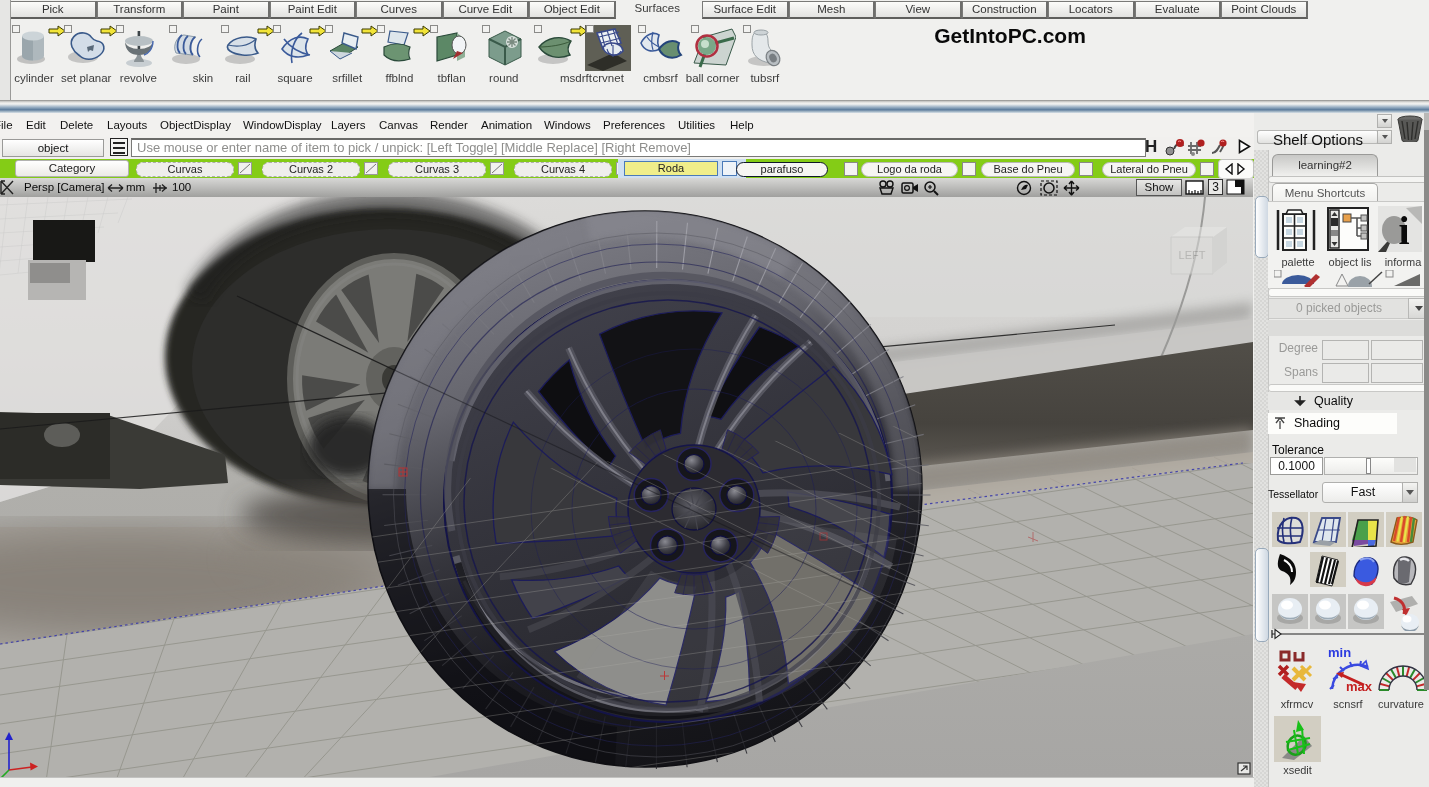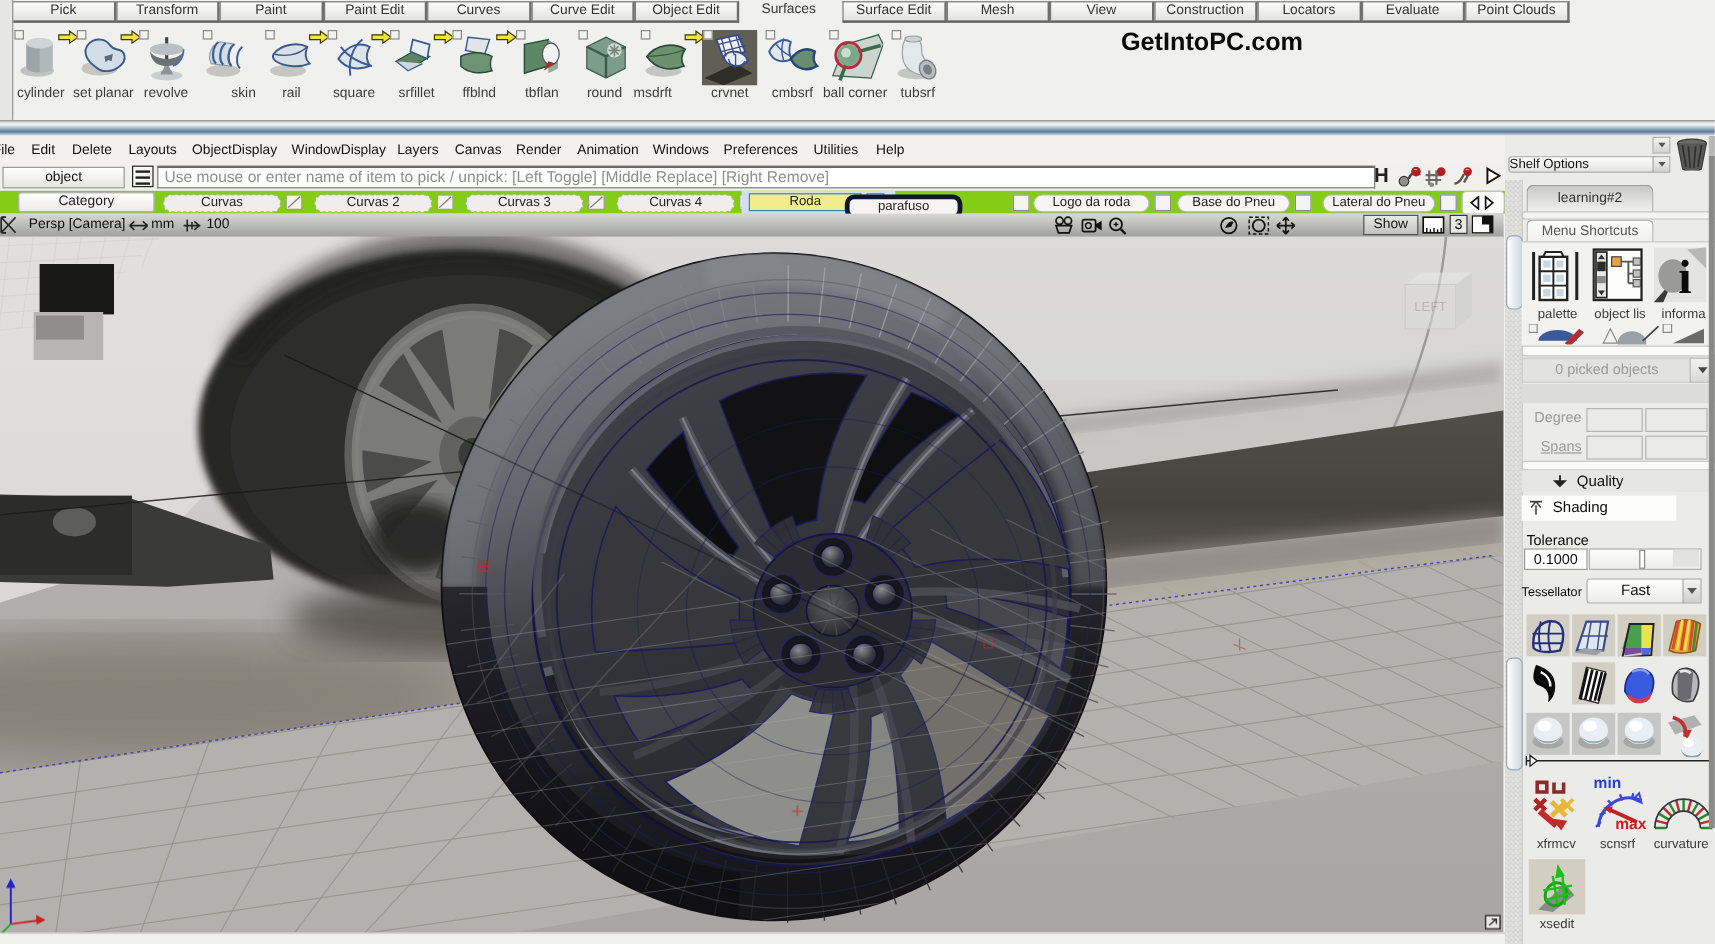--- a/index.html
+++ b/index.html
@@ -128,21 +128,21 @@
       <path d="M31 12 v10 M26 17 h10 M27.5 13.5 l7 7 M27.5 20.5 l7-7" stroke="#7a8a80" stroke-width="1.4"></path>
     </svg>
 <div class="abs" style="left:481.8px;top:25px;width:6px;height:6px;border:1px solid #8a8a88;background:#f2f2f0;"></div>
 <div class="ilabel" style="left:473.8px;">round</div>
 <svg class="abs" style="left:533px;top:25px;" width="46" height="46" viewBox="0 0 46 46">
       <ellipse cx="20" cy="34" rx="15" ry="5" fill="#9a9a9a" opacity=".5"></ellipse>
       <path d="M6 22 c8-10 22-12 32-6 c-4 6-4 10-1 14 c-12 5-24 2-31-8z" fill="#6c9070" stroke="#2a4a3a" stroke-width="1.4"></path>
       <path d="M6 22 c10 0 24-2 32-6" fill="none" stroke="#3a5a3a" stroke-width="1"></path>
     </svg>
 <div class="abs" style="left:534px;top:25px;width:6px;height:6px;border:1px solid #8a8a88;background:#f2f2f0;"></div>
-<div class="ilabel" style="left:514px;">msdrft</div>
+<div class="ilabel" style="left:546px;">msdrft</div>
 <svg class="abs" style="left:570px;top:25px;" width="18" height="12" viewBox="0 0 18 12">
       <path d="M1 4 h9 v-3 l7 5 -7 5 v-3 h-9z" fill="#f2e438" stroke="#3a3a00" stroke-width="1"></path>
     </svg>
 <svg class="abs" style="left:585.2px;top:25px;" width="46" height="46" viewBox="0 0 46 46">
       <rect x="-4" y="-4" width="54" height="54" fill="#5f5f55"></rect>
       <path d="M2 40 l16 6 24-10 -14-8z" fill="#2e2e28"></path>
       <path d="M12 8 l18-4 6 14 -18 6z" fill="#eef2f4" stroke="#3a4a8a" stroke-width="1.6"></path>
       <path d="M18 22 a11 9 0 0 1 20 4 a11 9 0 0 1-20-4z" fill="#e6ecf0" stroke="#3a4a8a" stroke-width="1.6"></path>
       <path d="M16 6 l4 16 M22 5 l5 16 M28 4 l5 16 M14 12 l20-5 M16 18 l20-5" stroke="#3a4a8a" stroke-width="1.1" fill="none"></path>
       <path d="M22 24 c2 8 10 8 14 2 M28 20 v12" stroke="#3a4a8a" stroke-width="1.1" fill="none"></path>
@@ -239,21 +239,21 @@
         <path d="M2 11 L12 2" stroke="#777" stroke-width="1"></path>
       </svg>
 <div class="chip" style="left:514px;width:96px;">Curvas 4</div>
 <svg class="abs" style="left:616px;top:3px;" width="14" height="13" viewBox="0 0 14 13">
         <rect x="0.5" y="0.5" width="13" height="12" fill="#f2f1ef" stroke="#9a9a98"></rect>
         <path d="M2 11 L12 2" stroke="#777" stroke-width="1"></path>
       </svg>
 <div class="abs" style="left:618px;top:0;width:128px;height:19px;background:#cfe0f2;"></div>
 <div class="abs" style="left:624px;top:2px;width:92px;height:13px;border:1px solid #4a7ab8;background:#f0ee8a;font-size:11px;color:#222;text-align:center;line-height:13px;">Roda</div>
 <div class="abs" style="left:722px;top:2px;width:13px;height:13px;border:1px solid #4a7ab8;background:#eef3f8;"></div>
-<div class="chip" style="left:704px;width:90px;border:4px solid #0f172a;border-radius:8px;background:#f6f5f3;">parafuso</div>
+<div class="chip" style="left:736px;width:90px;border:1px solid #0f172a;border-radius:8px;background:#f6f5f3;">parafuso</div>
 <div class="sqbox" style="left:844px;"></div>
 <div class="chip" style="left:861px;width:95px;border:1px solid #b8b8b6;border-radius:8px;background:#f6f5f3;">Logo da roda</div>
 <div class="sqbox" style="left:962px;"></div>
 <div class="chip" style="left:981px;width:92px;border:1px solid #b8b8b6;border-radius:8px;background:#f6f5f3;">Base do Pneu</div>
 <div class="sqbox" style="left:1079px;"></div>
 <div class="chip" style="left:1102px;width:92px;border:1px solid #b8b8b6;border-radius:8px;background:#f6f5f3;">Lateral do Pneu</div>
 <div class="sqbox" style="left:1200px;"></div>
 <div class="abs" style="left:1218px;top:0px;width:34px;height:18px;border:1px solid #c0c0be;border-radius:4px;background:#fbfbf9;text-align:center;"><svg width="24" height="12" viewBox="0 0 24 12" style="margin-top:3px;">
           <path d="M8 1 L2 6 L8 11z" fill="#fff" stroke="#111" stroke-width="1.4"></path>
           <path d="M14 1 L20 6 L14 11z" fill="#fff" stroke="#111" stroke-width="1.4"></path>
@@ -674,21 +674,21 @@
         <rect x="1238" y="566" width="12" height="11" fill="#e8e8e6"></rect>
         <path d="M1241 574 L1247 569 M1243 569 h4 v4" fill="none"></path>
       </g>
 </svg>
 <div class="abs" style="left:0;top:777px;width:1429px;height:10px;background:#f0f0ee;border-top:1px solid #c2c2c0;"></div>
 <div class="abs" style="left:1254px;top:113px;width:175px;height:674px;background:#ebebe9;"></div>
 <div class="abs" style="left:1257px;top:114px;width:120px;height:12px;border:1px solid #b8b8b6;border-radius:3px;background:linear-gradient(#fff,#e2e2e0);font-size:11px;text-align:center;color:#111;margin-top:16px;">Default</div>
 <div class="abs" style="left:1377px;top:114px;width:13px;height:12px;border:1px solid #b0b0ae;background:linear-gradient(#f4f4f2,#d2d2d0);">
       <div style="margin:4px auto 0;width:0;height:0;border-left:3.5px solid transparent;border-right:3.5px solid transparent;border-top:4px solid #555;"></div>
     </div>
-<div class="abs" style="left:1257px;top:130px;width:120px;height:12px;border:1px solid #b8b8b6;border-radius:3px;background:linear-gradient(#fff,#e2e2e0);font-size:11px;color:#111;">Shelf Options</div>
+<div class="abs" style="left:1257px;top:130px;width:120px;height:12px;border:1px solid #b8b8b6;border-radius:3px;background:linear-gradient(#fff,#e2e2e0);font-size:15px;text-align:center;color:#111;">Shelf Options</div>
 <div class="abs" style="left:1377px;top:130px;width:13px;height:12px;border:1px solid #b0b0ae;background:linear-gradient(#f4f4f2,#d2d2d0);">
       <div style="margin:4px auto 0;width:0;height:0;border-left:3.5px solid transparent;border-right:3.5px solid transparent;border-top:4px solid #555;"></div>
     </div>
 <svg class="abs" style="left:1396px;top:115px;" width="28" height="27" viewBox="0 0 28 27">
       <ellipse cx="14" cy="4.5" rx="12" ry="3.5" fill="#6a6a68" stroke="#3a3a38"></ellipse>
       <path d="M2 4.5 L6 25 a8 3 0 0 0 16 0 L26 4.5" fill="#585856" stroke="#3a3a38"></path>
       <path d="M6 6 L9 24 M11 7 L12.5 25 M17 7 L15.5 25 M22 6 L19 24" stroke="#2e2e2c" stroke-width="1.4" fill="none"></path>
     </svg>
 <div class="abs" style="left:1254px;top:150px;width:14px;height:637px;background:repeating-conic-gradient(#e2e2e0 0% 25%, #d6d6d4 0% 50%) 0 0/4px 4px;border-right:1px solid #c6c6c4;"></div>
 <div class="abs" style="left:1255px;top:196px;width:12px;height:60px;border:1px solid #9ab;border-radius:5px;background:linear-gradient(90deg,#fff,#cfd8e2);"></div>
@@ -744,21 +744,21 @@
     </svg>
 <div class="abs" style="left:1268px;top:288px;width:161px;height:7px;background:#fafaf8;border:1px solid #c8c8c6;border-radius:3px;"></div>
 <div class="abs" style="left:1268px;top:298px;width:140px;height:19px;background:#e2e2e0;border:1px solid #cacac8;font-size:12px;color:#9a9a98;text-align:center;line-height:19px;">0 picked objects</div>
 <div class="abs" style="left:1408px;top:298px;width:19px;height:19px;background:linear-gradient(#f2f2f0,#d8d8d6);border:1px solid #b8b8b6;">
       <div style="margin:7px auto 0;width:0;height:0;border-left:4.5px solid transparent;border-right:4.5px solid transparent;border-top:5px solid #444;"></div>
     </div>
 <div class="abs" style="left:1268px;top:320px;width:161px;height:16px;background:#dcdcda;"></div>
 <div class="abs" style="left:1268px;top:341px;font-size:12px;color:#9a9a98;width:50px;text-align:right;">Degree</div>
 <div class="abs" style="left:1322px;top:340px;width:45px;height:18px;background:#eaeae8;border:1px solid #b4b4b2;"></div>
 <div class="abs" style="left:1371px;top:340px;width:50px;height:18px;background:#eaeae8;border:1px solid #b4b4b2;"></div>
-<div class="abs" style="left:1268px;top:365px;font-size:12px;color:#9a9a98;width:50px;text-align:right;text-decoration:underline;">Spans</div>
+<div class="abs" style="left:1268px;top:365px;font-size:12px;color:#9a9a98;width:50px;text-align:right;">Spans</div>
 <div class="abs" style="left:1322px;top:363px;width:45px;height:18px;background:#eaeae8;border:1px solid #b4b4b2;"></div>
 <div class="abs" style="left:1371px;top:363px;width:50px;height:18px;background:#eaeae8;border:1px solid #b4b4b2;"></div>
 <div class="abs" style="left:1268px;top:384px;width:161px;height:6px;background:#fafaf8;border:1px solid #c8c8c6;border-radius:3px;"></div>
 <div class="abs" style="left:1268px;top:392px;width:161px;height:18px;background:#e6e6e4;">
       <svg class="abs" style="left:26px;top:3px;" width="12" height="12" viewBox="0 0 12 12">
         <path d="M6 1 v7 M6 10 l-4-4 h8z" fill="#222" stroke="#222" stroke-width="1.6"></path>
       </svg>
       <div class="abs" style="left:46px;top:2px;font-size:12.5px;color:#0a0a0a;">Quality</div>
     </div>
 <div class="abs" style="left:1268px;top:413px;width:129px;height:21px;background:#fdfdfb;">

